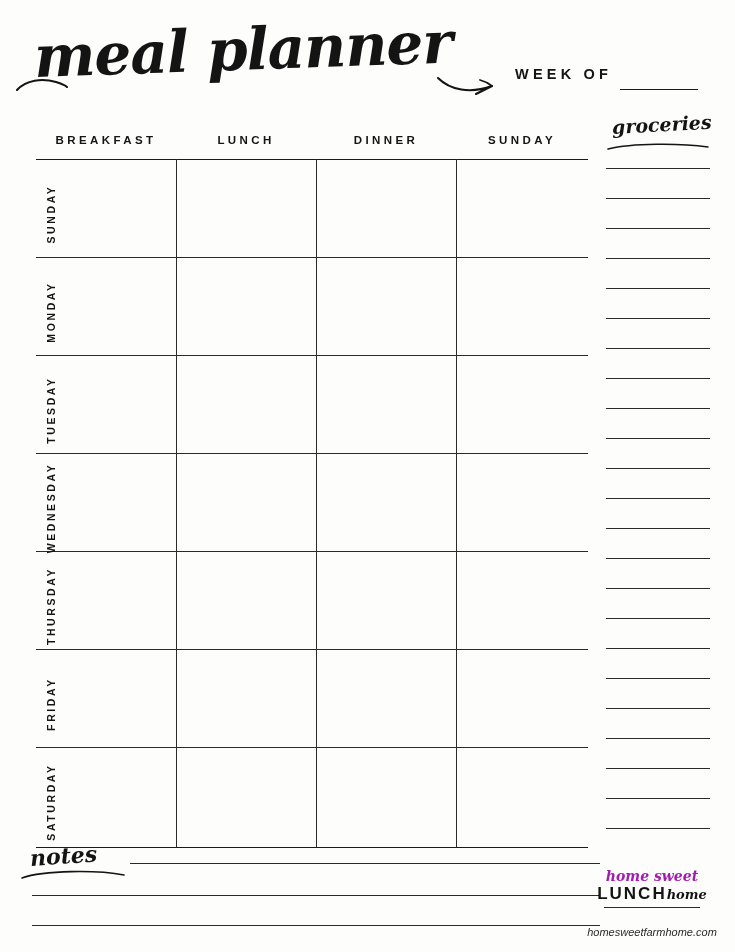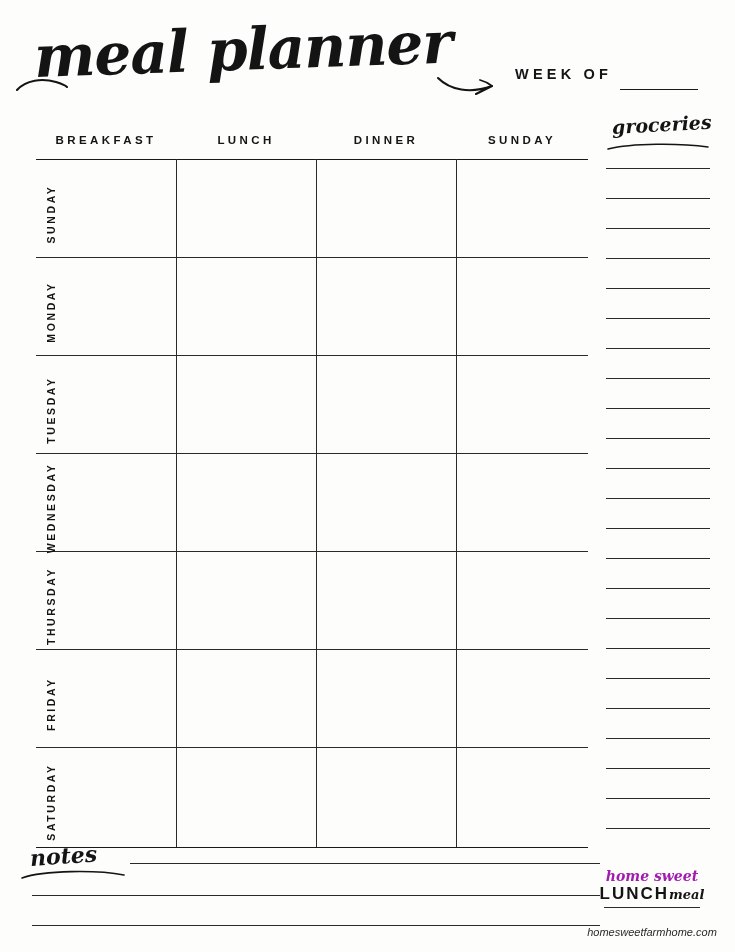--- a/index.html
+++ b/index.html
@@ -386,19 +386,19 @@
       <path d="M2 9 C24 1, 78 1, 104 6" fill="none" stroke="#141414" stroke-width="1.6" stroke-linecap="round"></path>
     </svg>
     <div class="n-line n-line-1"></div>
     <div class="n-line n-line-2"></div>
     <div class="n-line n-line-3"></div>
   </div>
 
   <div class="logo">
     <div class="logo-l1">home sweet</div>
     <div class="logo-l2">
-      <span>LUNCH</span><span class="thin">meal</span>
+      <span>LUNCH</span><span class="thin">home</span>
     </div>
     <div class="logo-rule"></div>
     <div class="logo-l3">homesweetfarmhome.com</div>
   </div>
 
 </div>
 
 </body></html>

